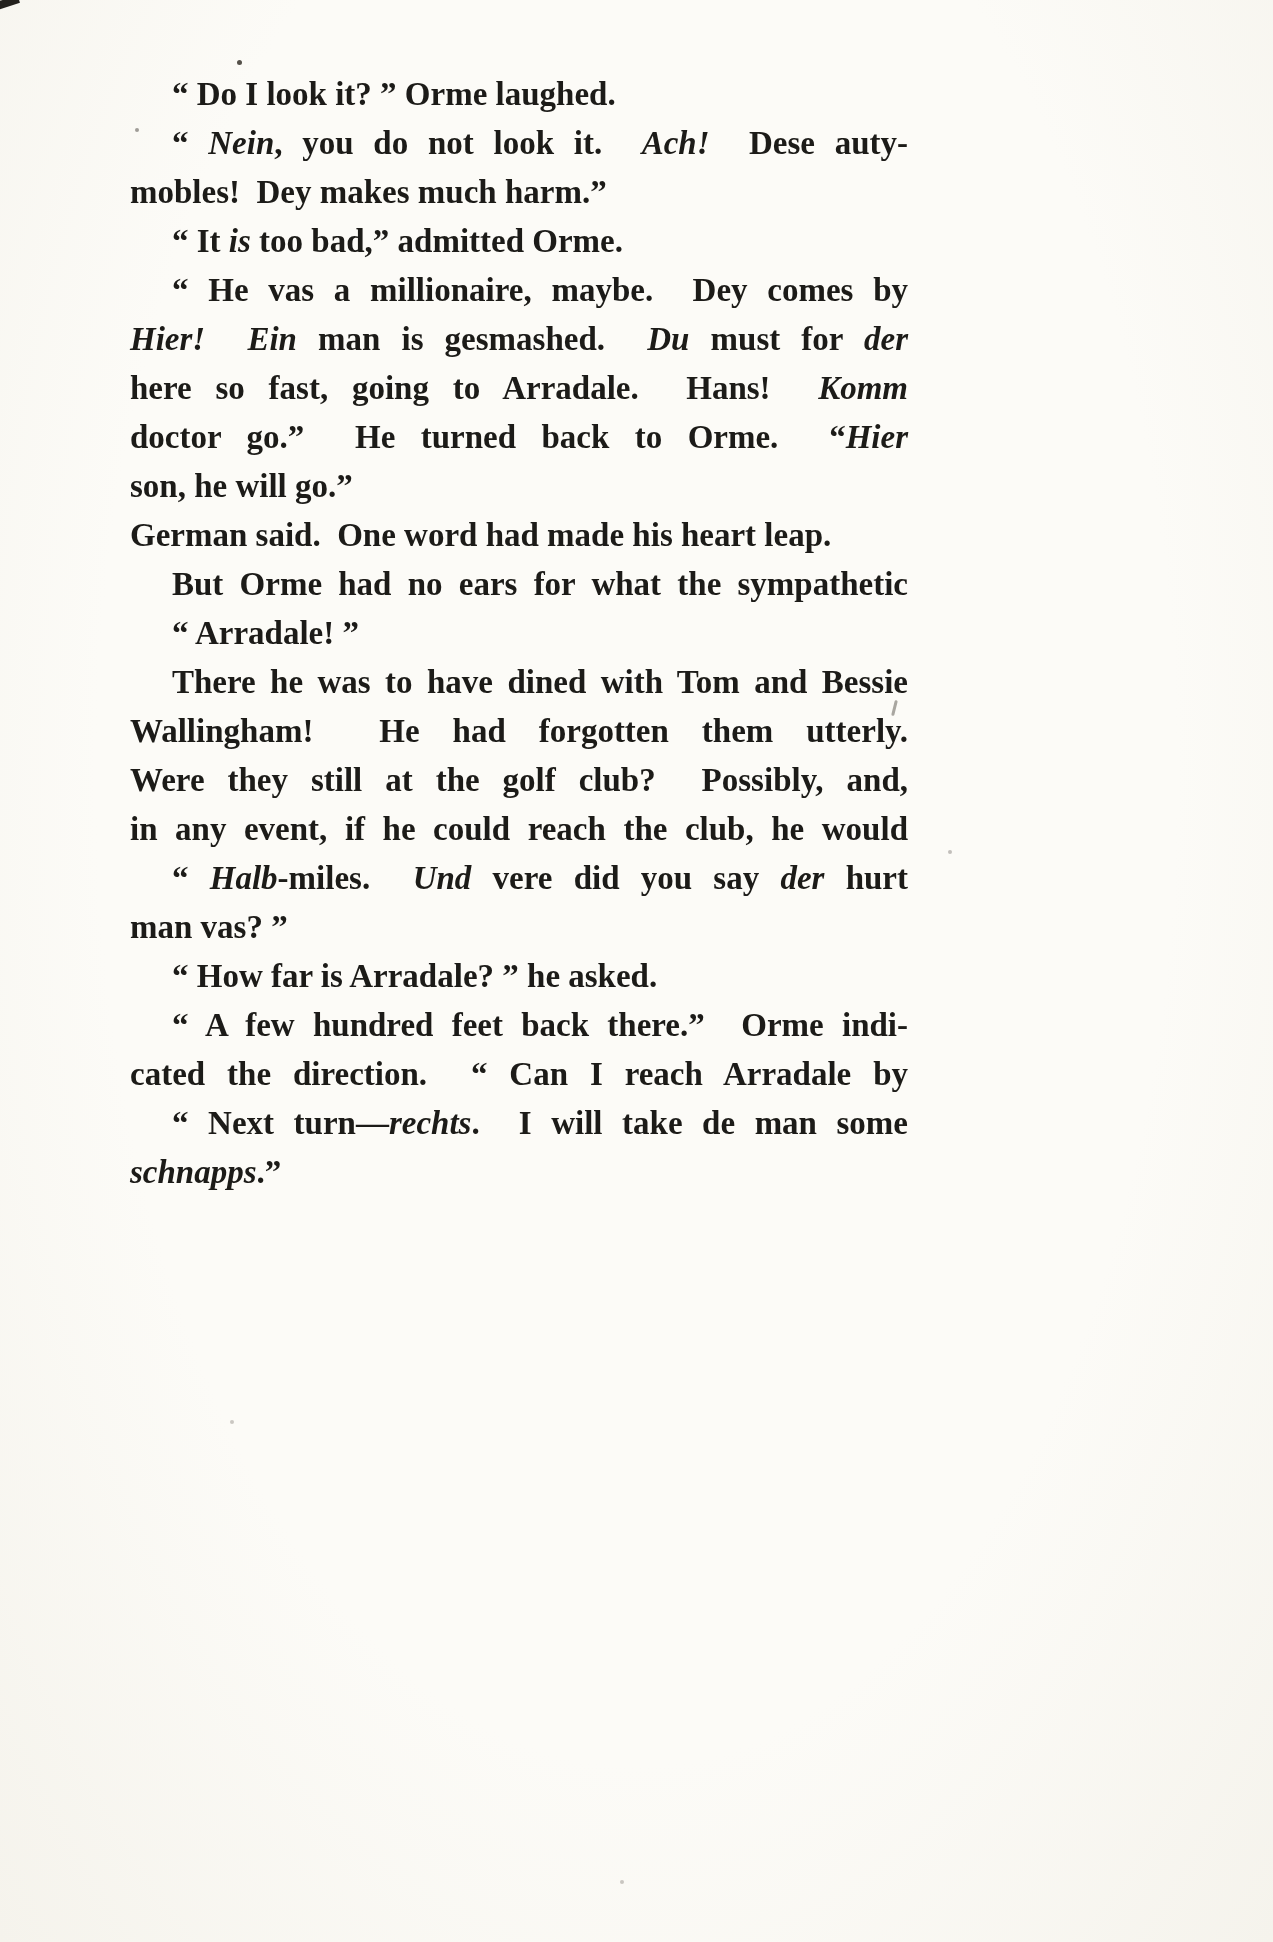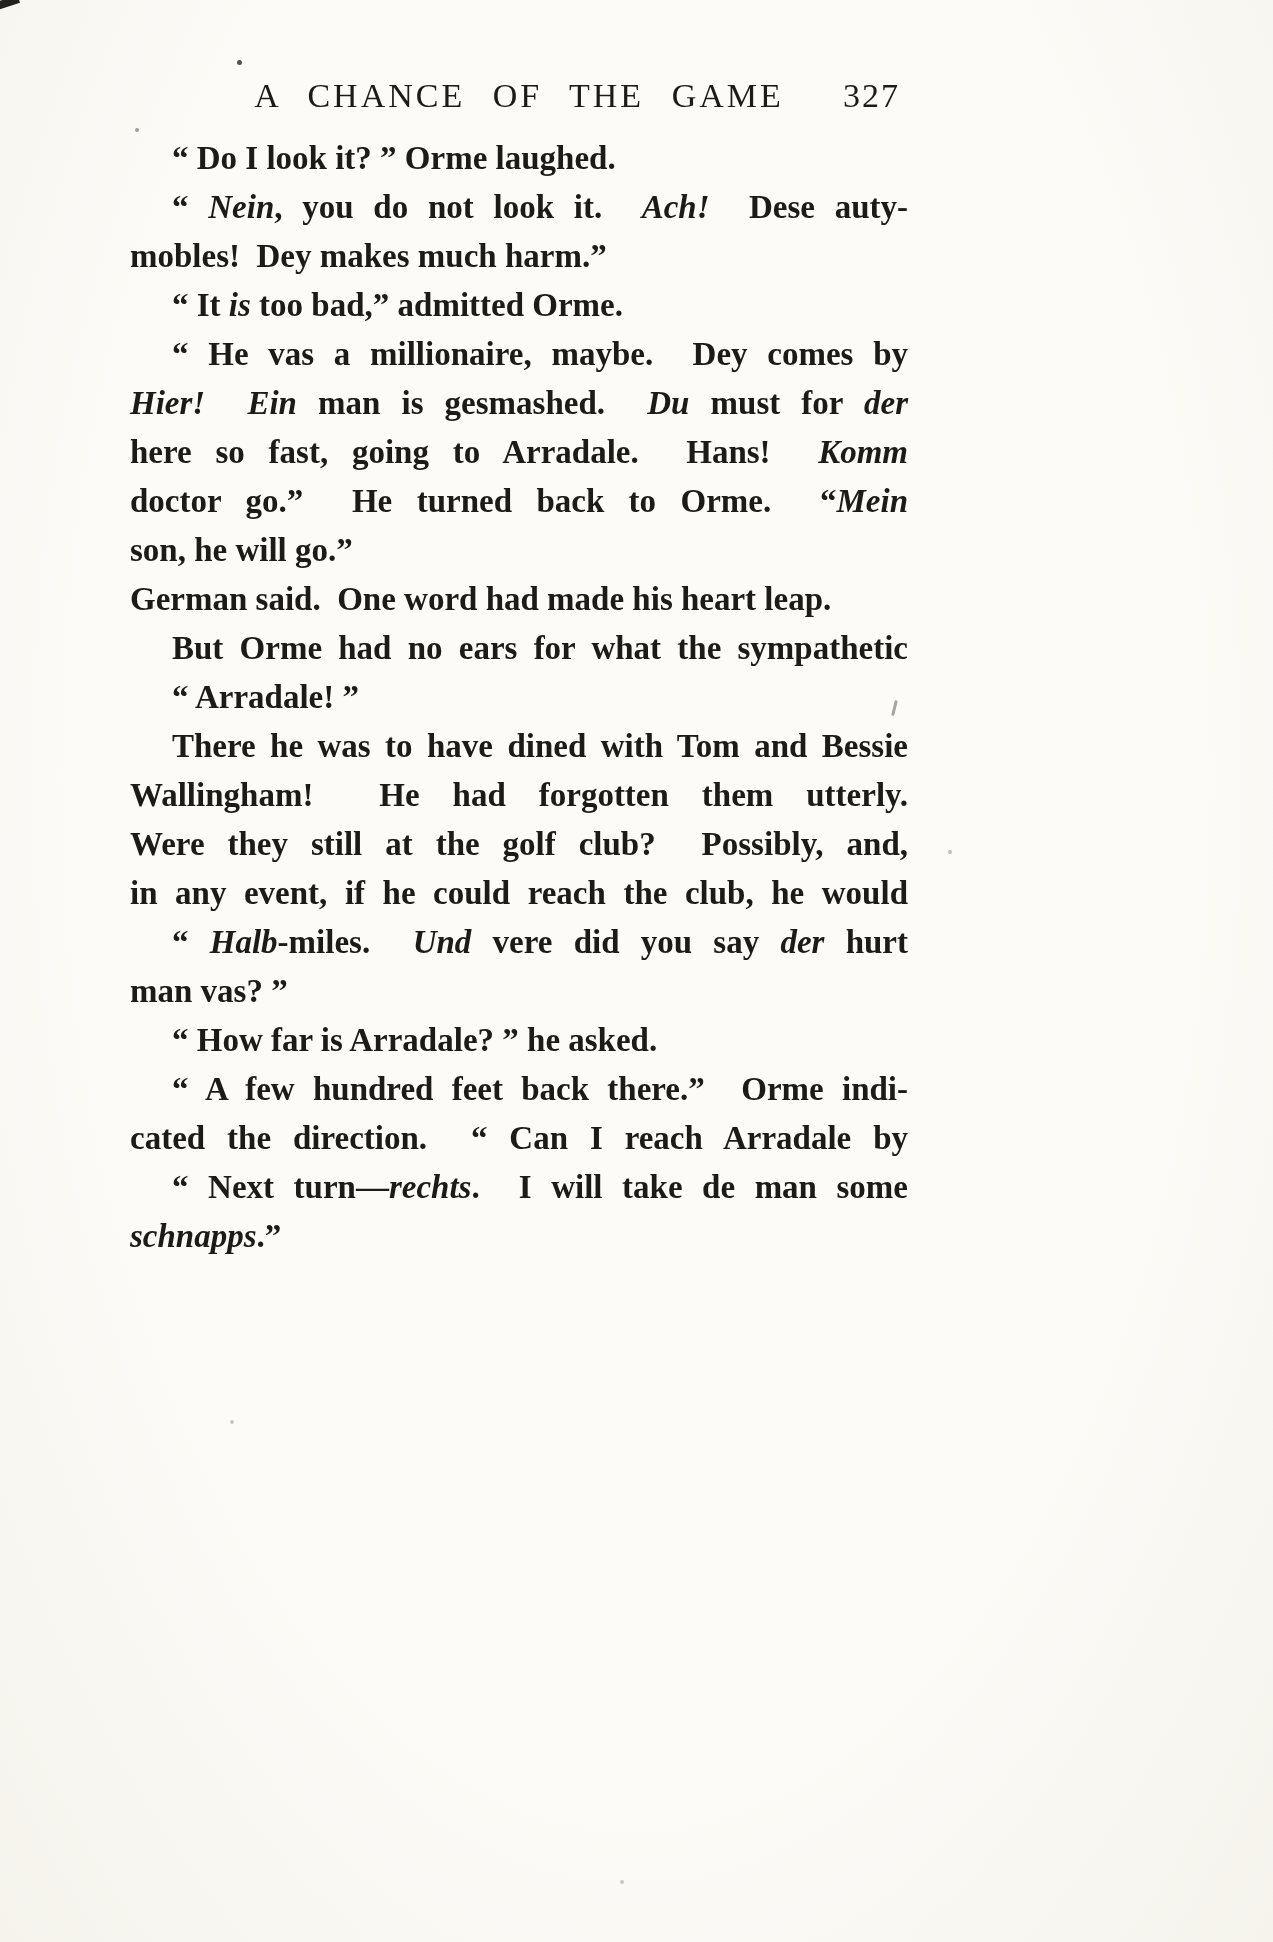--- a/index.html
+++ b/index.html
@@ -87,41 +87,37 @@
 <div class="page">
   <div class="corner-mark"></div>
   <div class="speck s1"></div>
   <div class="speck s2"></div>
   <div class="speck s3"></div>
   <div class="speck s4"></div>
   <div class="speck s5"></div>
   <div class="speck s6"></div>
 
   <div class="content">
-    <div class="running-header">
-      <span class="title">A CHANCE OF THE GAME</span>
-      <span class="pagenum">327</span>
-    </div>
     <div class="text-block">
 
     <div class="paragraph">
           <div class="line indent"><span class="">“ Do I look it? ” Orme laughed.</span></div>
         </div>
         <div class="paragraph">
           <div class="line justify indent"><span class="">“ </span><span class="italic">Nein</span><span class="">, you do not look it.  </span><span class="italic">Ach!</span><span class="">  Dese auty-</span></div>
           <div class="line"><span class="">mobles!  Dey makes much harm.”</span></div>
         </div>
         <div class="paragraph">
           <div class="line indent"><span class="">“ It </span><span class="italic">is</span><span class=""> too bad,” admitted Orme.</span></div>
         </div>
         <div class="paragraph">
           <div class="line justify indent"><span class="">“ He vas a millionaire, maybe.  Dey comes by</span></div>
           <div class="line justify"><span class="italic">Hier!</span><span class="">  </span><span class="italic">Ein</span><span class=""> man is gesmashed.  </span><span class="italic">Du</span><span class=""> must for </span><span class="italic">der</span></div>
           <div class="line justify"><span class="">here so fast, going to Arradale.  Hans!  </span><span class="italic">Komm</span></div>
-          <div class="line justify"><span class="">doctor go.”  He turned back to Orme.  “</span><span class="italic">Mein</span></div>
+          <div class="line justify"><span class="">doctor go.”  He turned back to Orme.  “</span><span class="italic">Hier</span></div>
           <div class="line"><span class="">son, he will go.”</span></div>
         </div>
         <div class="paragraph">
           <div class="line"><span class="">German said.  One word had made his heart leap.</span></div>
           <div class="line justify indent"><span class="">But Orme had no ears for what the sympathetic</span></div>
         </div>
         <div class="paragraph">
           <div class="line indent"><span class="">“ Arradale! ”</span></div>
         </div>
         <div class="paragraph">

